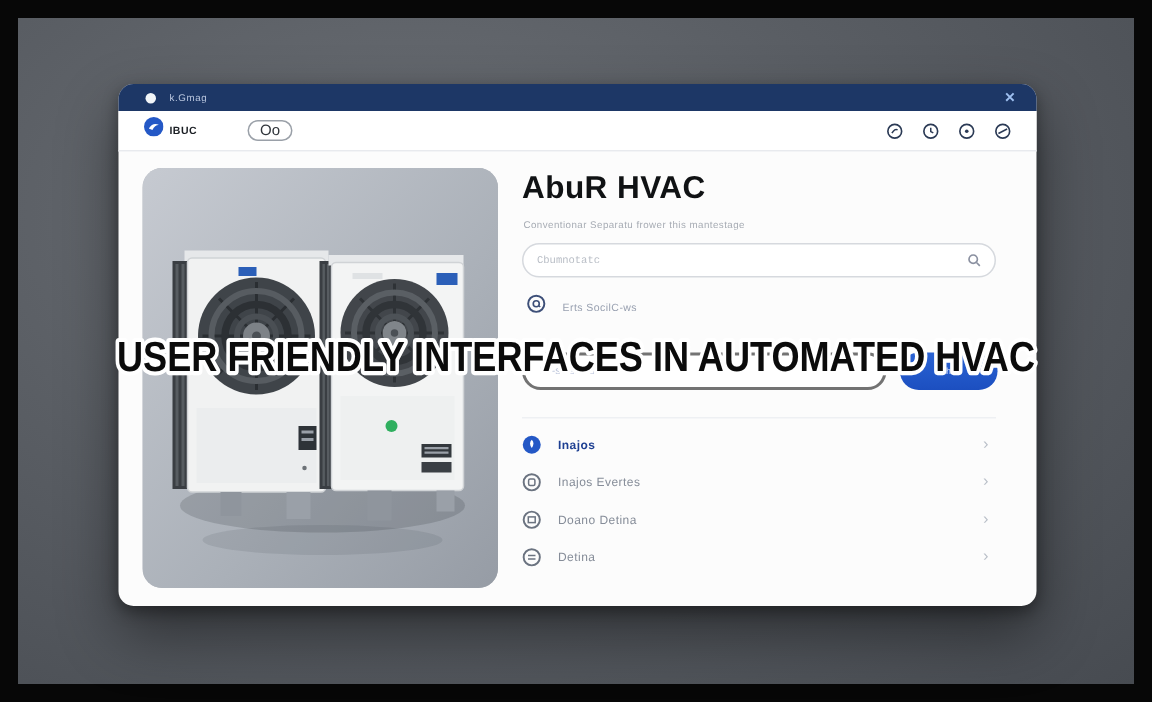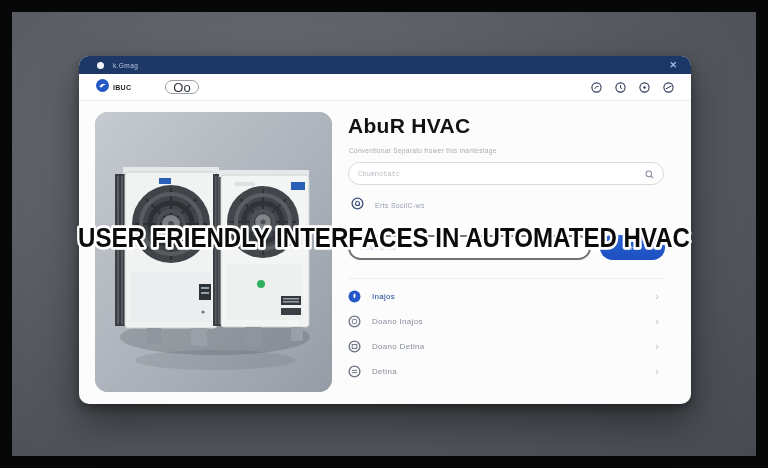--- a/index.html
+++ b/index.html
@@ -31,21 +31,21 @@
   
   .toolbar {
     position:absolute; left:0; top:18px; width:100%; height:27px;
     background:#ffffff; border-bottom:1px solid #e8eaee;
     display:flex; align-items:center; padding:0 17px;
   }
   .brand { display:flex; align-items:center; gap:4px; }
   .brand-text { font-size:7px; font-weight:800; color:#1b1f24; letter-spacing:.3px; }
   .pill {
     margin-left:34px; height:14px; border:1px solid #9aa0a8; border-radius:8px;
-    display:flex; align-items:center; padding:0 7px; font-size:13px; color:#30353b; gap:2px;
+    display:flex; align-items:center; padding:0 7px; font-size:10px; color:#30353b; gap:2px;
   }
   .tool-icons { margin-left:auto; display:flex; align-items:center; gap:13px; }
   .tool-icons svg { display:block; }
 
   
   .photo-panel {
     position:absolute; left:16px; top:56px; width:237px; height:280px;
     border-radius:13px; overflow:hidden; background:#b4b8bf;
   }
   .photo-panel svg { display:block; }
@@ -88,21 +88,21 @@
     font-family:"Liberation Sans", sans-serif;
   }
 
   .divider { position:absolute; left:269px; top:222px; width:316px; height:1px; background:#eef0f3; }
 
   .menu { position:absolute; left:269px; top:228px; width:316px; }
   .menu-row {
     position:relative; height:25px; display:flex; align-items:center; gap:11px; cursor:pointer;
   }
   .menu-row .label { font-size:8px; color:#868d99; letter-spacing:.3px; }
-  .menu-row.active .label { color:#1d3f92; font-weight:400; }
+  .menu-row.active .label { color:#1d3f92; font-weight:700; }
   .menu-row .chev { position:absolute; right:5px; font-size:11px; color:#b9bfc8; line-height:1; }
   .menu-row svg { display:block; }
 
   
   .overlay {
     position:absolute; left:0; top:214px; width:768px; height:46px; pointer-events:none;
   }
 </style>
 </head>
 <body>
@@ -279,21 +279,21 @@
         <span class="label">Inajos</span>
         <span class="chev">›</span>
       </div>
       <div class="menu-row">
         <span>
           <svg width="13" height="13" viewBox="0 0 13 13">
             <circle cx="6.5" cy="6.5" r="5.4" fill="none" stroke="#6b7380" stroke-width="1.3"></circle>
             <rect x="4.4" y="4.4" width="4.2" height="4.2" rx="1" fill="none" stroke="#6b7380" stroke-width="1"></rect>
           </svg>
         </span>
-        <span class="label">Doano Inajos</span>
+        <span class="label">Inajos Evertes</span>
         <span class="chev">›</span>
       </div>
       <div class="menu-row">
         <span>
           <svg width="13" height="13" viewBox="0 0 13 13">
             <circle cx="6.5" cy="6.5" r="5.4" fill="none" stroke="#6b7380" stroke-width="1.3"></circle>
             <rect x="4.2" y="4.6" width="4.6" height="3.8" fill="none" stroke="#6b7380" stroke-width="1"></rect>
           </svg>
         </span>
         <span class="label">Doano Detina</span>

